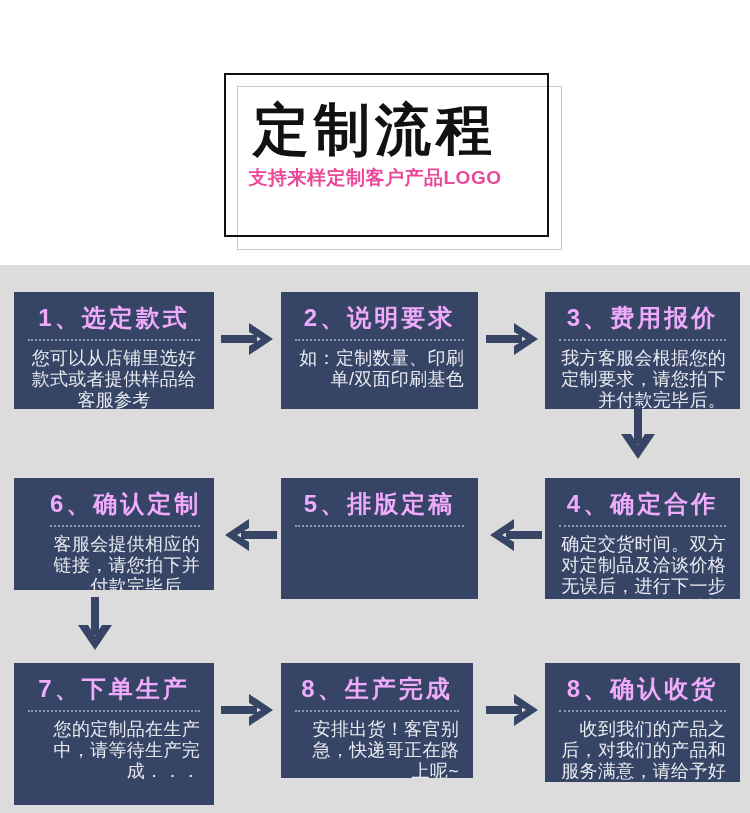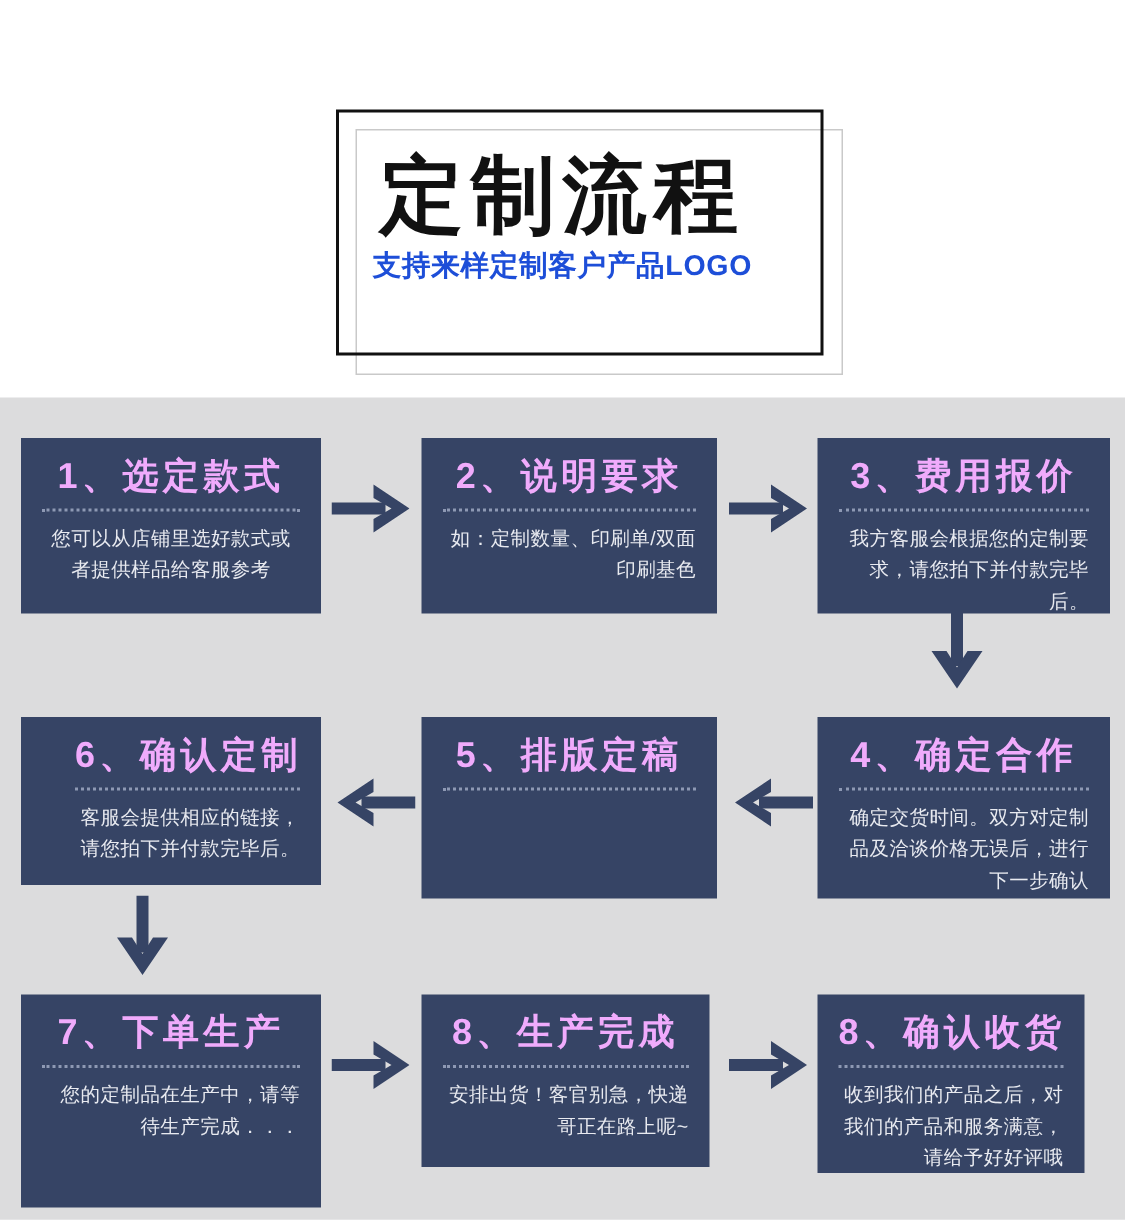--- a/index.html
+++ b/index.html
@@ -52,21 +52,21 @@
     font-weight: bold;
     color: #111111;
     letter-spacing: 5px;
     line-height: 64px;
     white-space: nowrap;
   }
   .header-subtitle {
     margin-top: 4px;
     font-size: 19px;
     font-weight: bold;
-    color: #1d4ed8;
+    color: #ec4899;
     letter-spacing: 0.5px;
     line-height: 24px;
     white-space: nowrap;
   }
 
   
   .board {
     position: relative;
     width: 750px;
     height: 548px;
@@ -90,21 +90,21 @@
     text-align: center;
     white-space: nowrap;
   }
   .card-sep {
     margin: 5px 0 7px 0;
     height: 0;
     border-top: 2px dotted #8e99b4;
   }
   .card-body {
     color: #e8eaf0;
-    font-size: 13px;
+    font-size: 18px;
     line-height: 21px;
     letter-spacing: 0.3px;
   }
   .card-body.center { text-align: center; }
   .card-body.left   { text-align: right; }
 
   
   .arrow {
     position: absolute;
   }
@@ -220,19 +220,19 @@
     <div class="card-body left">安排出货！客官别急，快递哥正在路上呢~</div>
   </div>
 
   <div class="arrow" style="left:486px; top:427px; width:52px; height:36px;">
     <svg width="52" height="36" viewBox="0 0 52 36" aria-hidden="true">
       <rect x="0" y="14" width="36" height="8" fill="#364465"></rect>
       <polygon points="28,2 52,18 28,34 28,25 40,18 28,11" fill="#364465"></polygon>
     </svg>
   </div>
 
-  <div class="card" id="card-9" style="left:545px; top:398px; width:178px; height:119px;">
+  <div class="card" id="card-9" style="left:545px; top:398px; width:195px; height:119px;">
     <div class="card-title">8、确认收货</div>
     <div class="card-sep"></div>
     <div class="card-body left">收到我们的产品之后，对我们的产品和服务满意，请给予好好评哦</div>
   </div>
 
 </div>
 
 </body></html>

